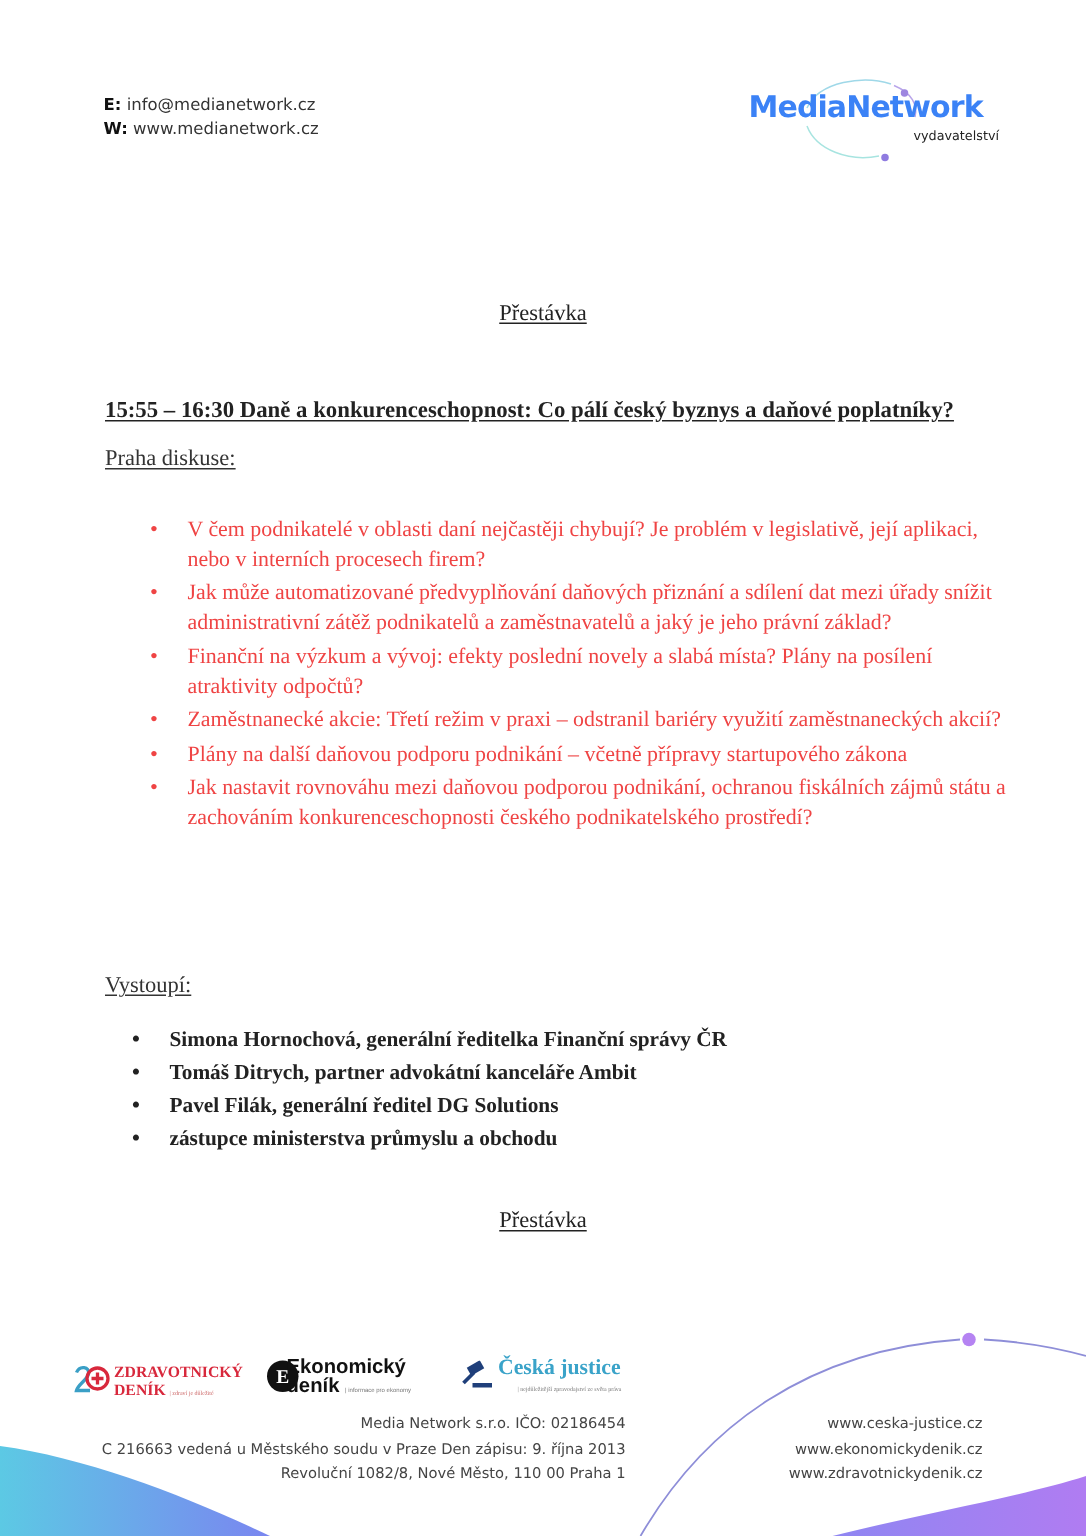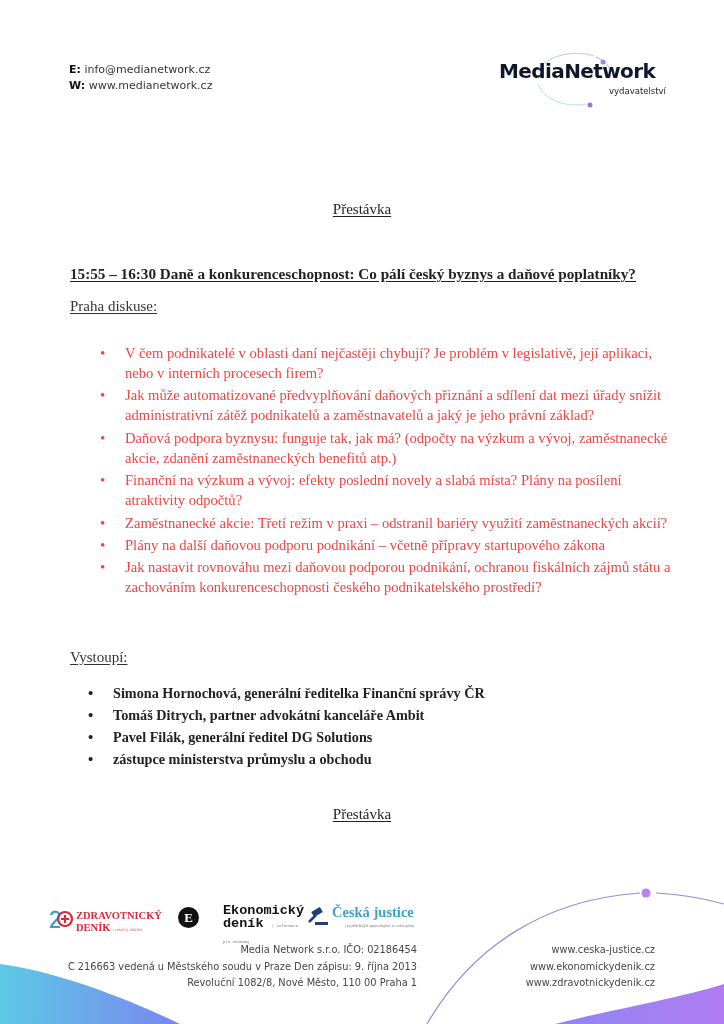--- a/index.html
+++ b/index.html
@@ -1,20 +1,20 @@
 <!DOCTYPE html>
 <html><head>
 <meta charset="utf-8">
 <style>
   html, body { margin:0; padding:0; background:#ffffff; }
   body { width:724px; height:1024px; position:relative; overflow:hidden; font-family:"Liberation Serif", serif; color:#222; }
   .contact { position:absolute; left:69px; top:62px; font-family:"DejaVu Sans", sans-serif; font-size:11px; line-height:16px; color:#333; }
   .contact b { color:#111; }
   .logo { position:absolute; left:496px; top:48px; width:170px; height:62px; }
-  .logo-word { position:absolute; left:3px; top:11px; font-family:"DejaVu Sans", sans-serif; font-weight:bold; font-size:20px; letter-spacing:-0.6px; color:#0f172a; }
+  .logo-word { position:absolute; left:3px; top:11px; font-family:"DejaVu Sans", sans-serif; font-weight:bold; font-size:20px; letter-spacing:-0.6px; color:#3b82f6; }
   .logo-sub { position:absolute; left:113px; top:38px; font-family:"DejaVu Sans", sans-serif; font-size:8.5px; color:#222; }
   .logo svg { position:absolute; left:0; top:0; }
   .centered { position:absolute; left:0; width:724px; text-align:center; font-size:15px; }
   .u { text-decoration:underline; text-underline-offset:2px; }
   .session-title { position:absolute; left:70px; top:265px; font-size:15.2px; font-weight:bold; color:#222; }
   .okruhy { position:absolute; left:70px; top:298px; font-size:15px; color:#333; }
   ul.topics { position:absolute; left:88px; top:331px; width:580px; margin:12px; padding:0; list-style:none; font-size:14.6px; line-height:20px; color:#ef4444; }
   ul.topics li { position:relative; padding-left:25px; margin-bottom:2.4px; }
   ul.topics li::before, ul.speakers li::before { content:"•"; position:absolute; left:0; top:0; font-size:15px; }
   .vystoupi { position:absolute; left:70px; top:649px; font-size:15px; color:#333; }
@@ -68,21 +68,20 @@
 
 <div class="centered u" style="top:201px;">Přestávka</div>
 
 <div class="session-title u">15:55 – 16:30 Daně a konkurenceschopnost: Co pálí český byznys a daňové poplatníky?</div>
 
 <div class="okruhy u">Praha diskuse:</div>
 
 <ul class="topics">
   <li>V čem podnikatelé v oblasti daní nejčastěji chybují? Je problém v legislativě, její aplikaci, nebo v interních procesech firem?</li>
   <li>Jak může automatizované předvyplňování daňových přiznání a sdílení dat mezi úřady snížit administrativní zátěž podnikatelů a zaměstnavatelů a jaký je jeho právní základ?</li>
-  <li>Daňová podpora byznysu: funguje tak, jak má? (odpočty na výzkum a vývoj, zaměstnanecké akcie, zdanění zaměstnaneckých benefitů atp.)</li>
   <li>Finanční na výzkum a vývoj: efekty poslední novely a slabá místa? Plány na posílení atraktivity odpočtů?</li>
   <li>Zaměstnanecké akcie: Třetí režim v praxi – odstranil bariéry využití zaměstnaneckých akcií?</li>
   <li>Plány na další daňovou podporu podnikání – včetně přípravy startupového zákona</li>
   <li>Jak nastavit rovnováhu mezi daňovou podporou podnikání, ochranou fiskálních zájmů státu a zachováním konkurenceschopnosti českého podnikatelského prostředí?</li>
 </ul>
 
 <div class="vystoupi u">Vystoupí:</div>
 
 <ul class="speakers">
   <li>Simona Hornochová, generální ředitelka Finanční správy ČR</li>
@@ -100,21 +99,21 @@
       <circle cx="17" cy="11" r="7" fill="none" stroke="#d8283c" stroke-width="2.2"></circle>
       <path d="M17,7 V15 M13,11 H21" stroke="#d8283c" stroke-width="2.2"></path>
     </svg>
     <div style="position:absolute;left:28px;top:6px;font-family:Liberation Serif, serif;font-weight:bold;font-size:10.5px;line-height:12px;color:#d8283c;">
       <div>ZDRAVOTNICKÝ</div>
       <div><span>DENÍK</span> <span style="font-size:4px;color:#c66;font-weight:normal;">| zdraví je důležité</span></div>
     </div>
   </div>
   <div class="ek">
     <div style="position:absolute;left:0;top:3px;width:21px;height:21px;border-radius:50%;background:#111;color:#fff;font-family:'Liberation Serif',serif;font-weight:bold;font-size:13px;text-align:center;line-height:21px;">E</div>
-    <div style="position:absolute;left:45px;top:0;font-family:Liberation Mono, monospace;font-weight:bold;font-size:13.5px;line-height:13px;color:#111;">
+    <div style="position:absolute;left:13px;top:0;font-family:Liberation Sans, sans-serif;font-weight:bold;font-size:13.5px;line-height:13px;color:#111;">
       <div>Ekonomický</div>
       <div><span>deník</span> <span style="font-size:4px;font-weight:normal;color:#777;">| informace pro ekonomy</span></div>
     </div>
   </div>
   <div class="cj">
     <svg width="24" height="20" viewBox="0 0 24 20" style="position:absolute;left:0;top:3px;">
       <rect x="7" y="2" width="10" height="6" transform="rotate(-30 12 5)" fill="#1f3f7a"></rect>
       <path d="M11,8 L4,15" stroke="#1f3f7a" stroke-width="2.5"></path>
       <rect x="10" y="15" width="13" height="3" fill="#1f3f7a"></rect>
     </svg>

